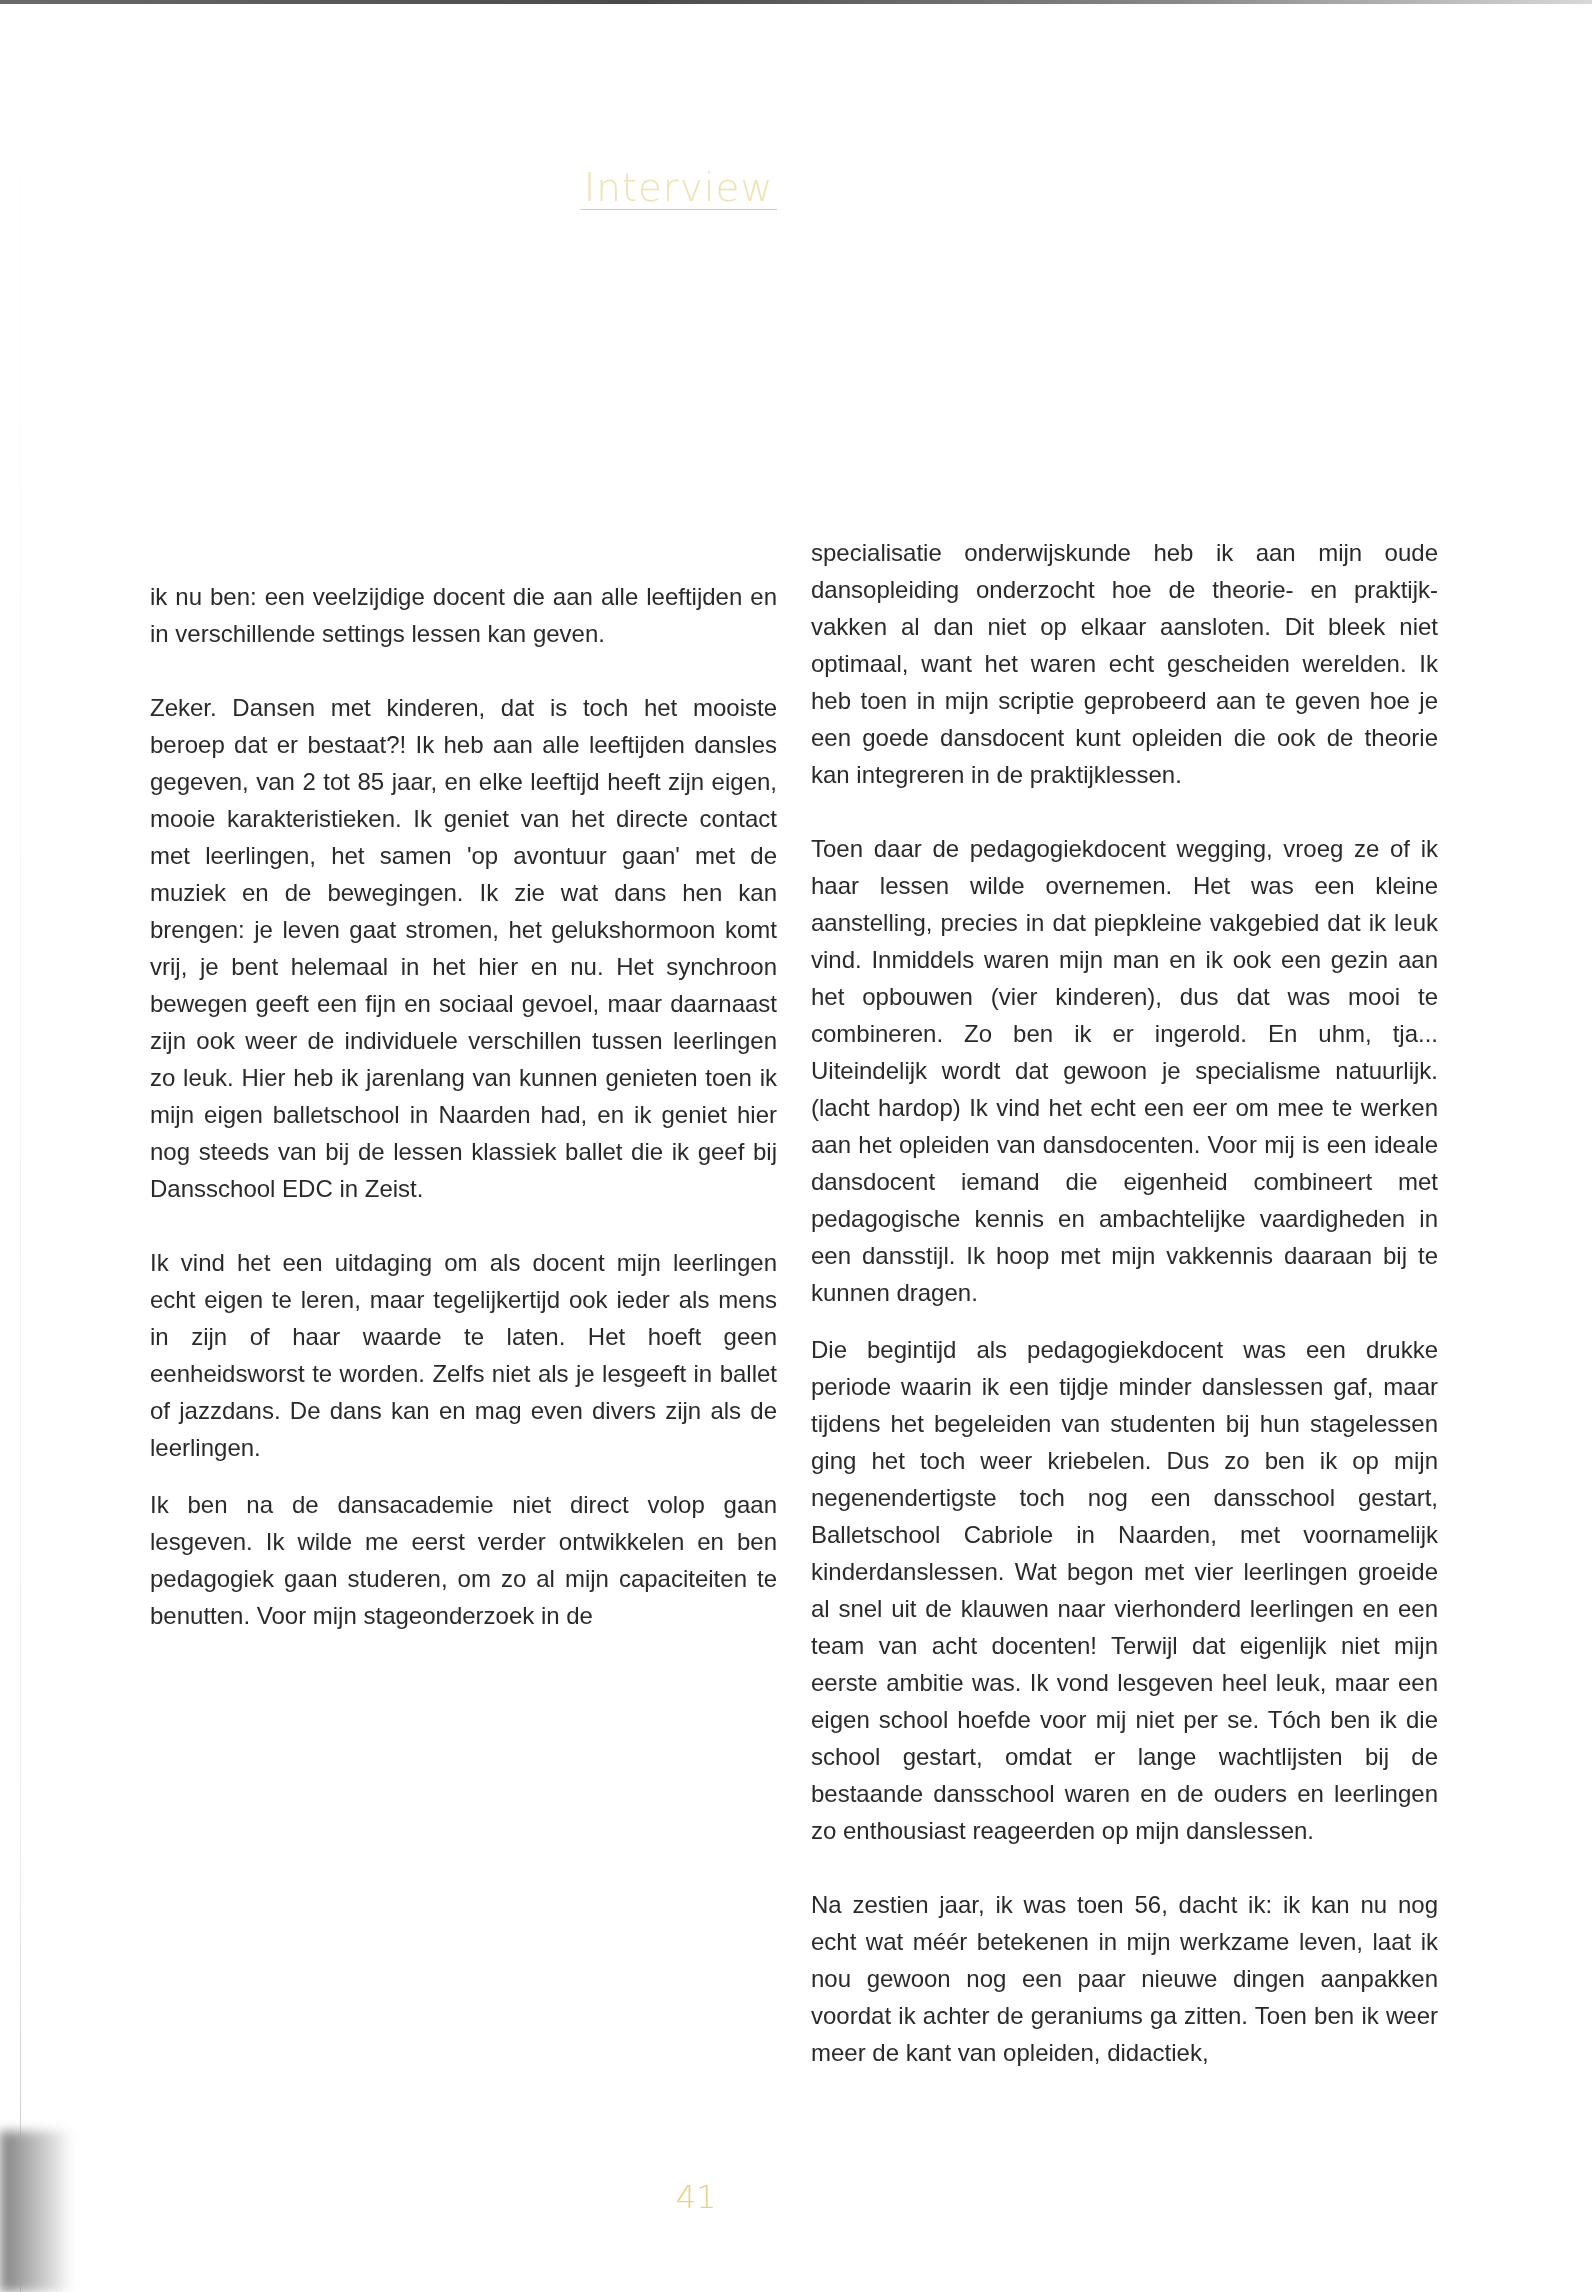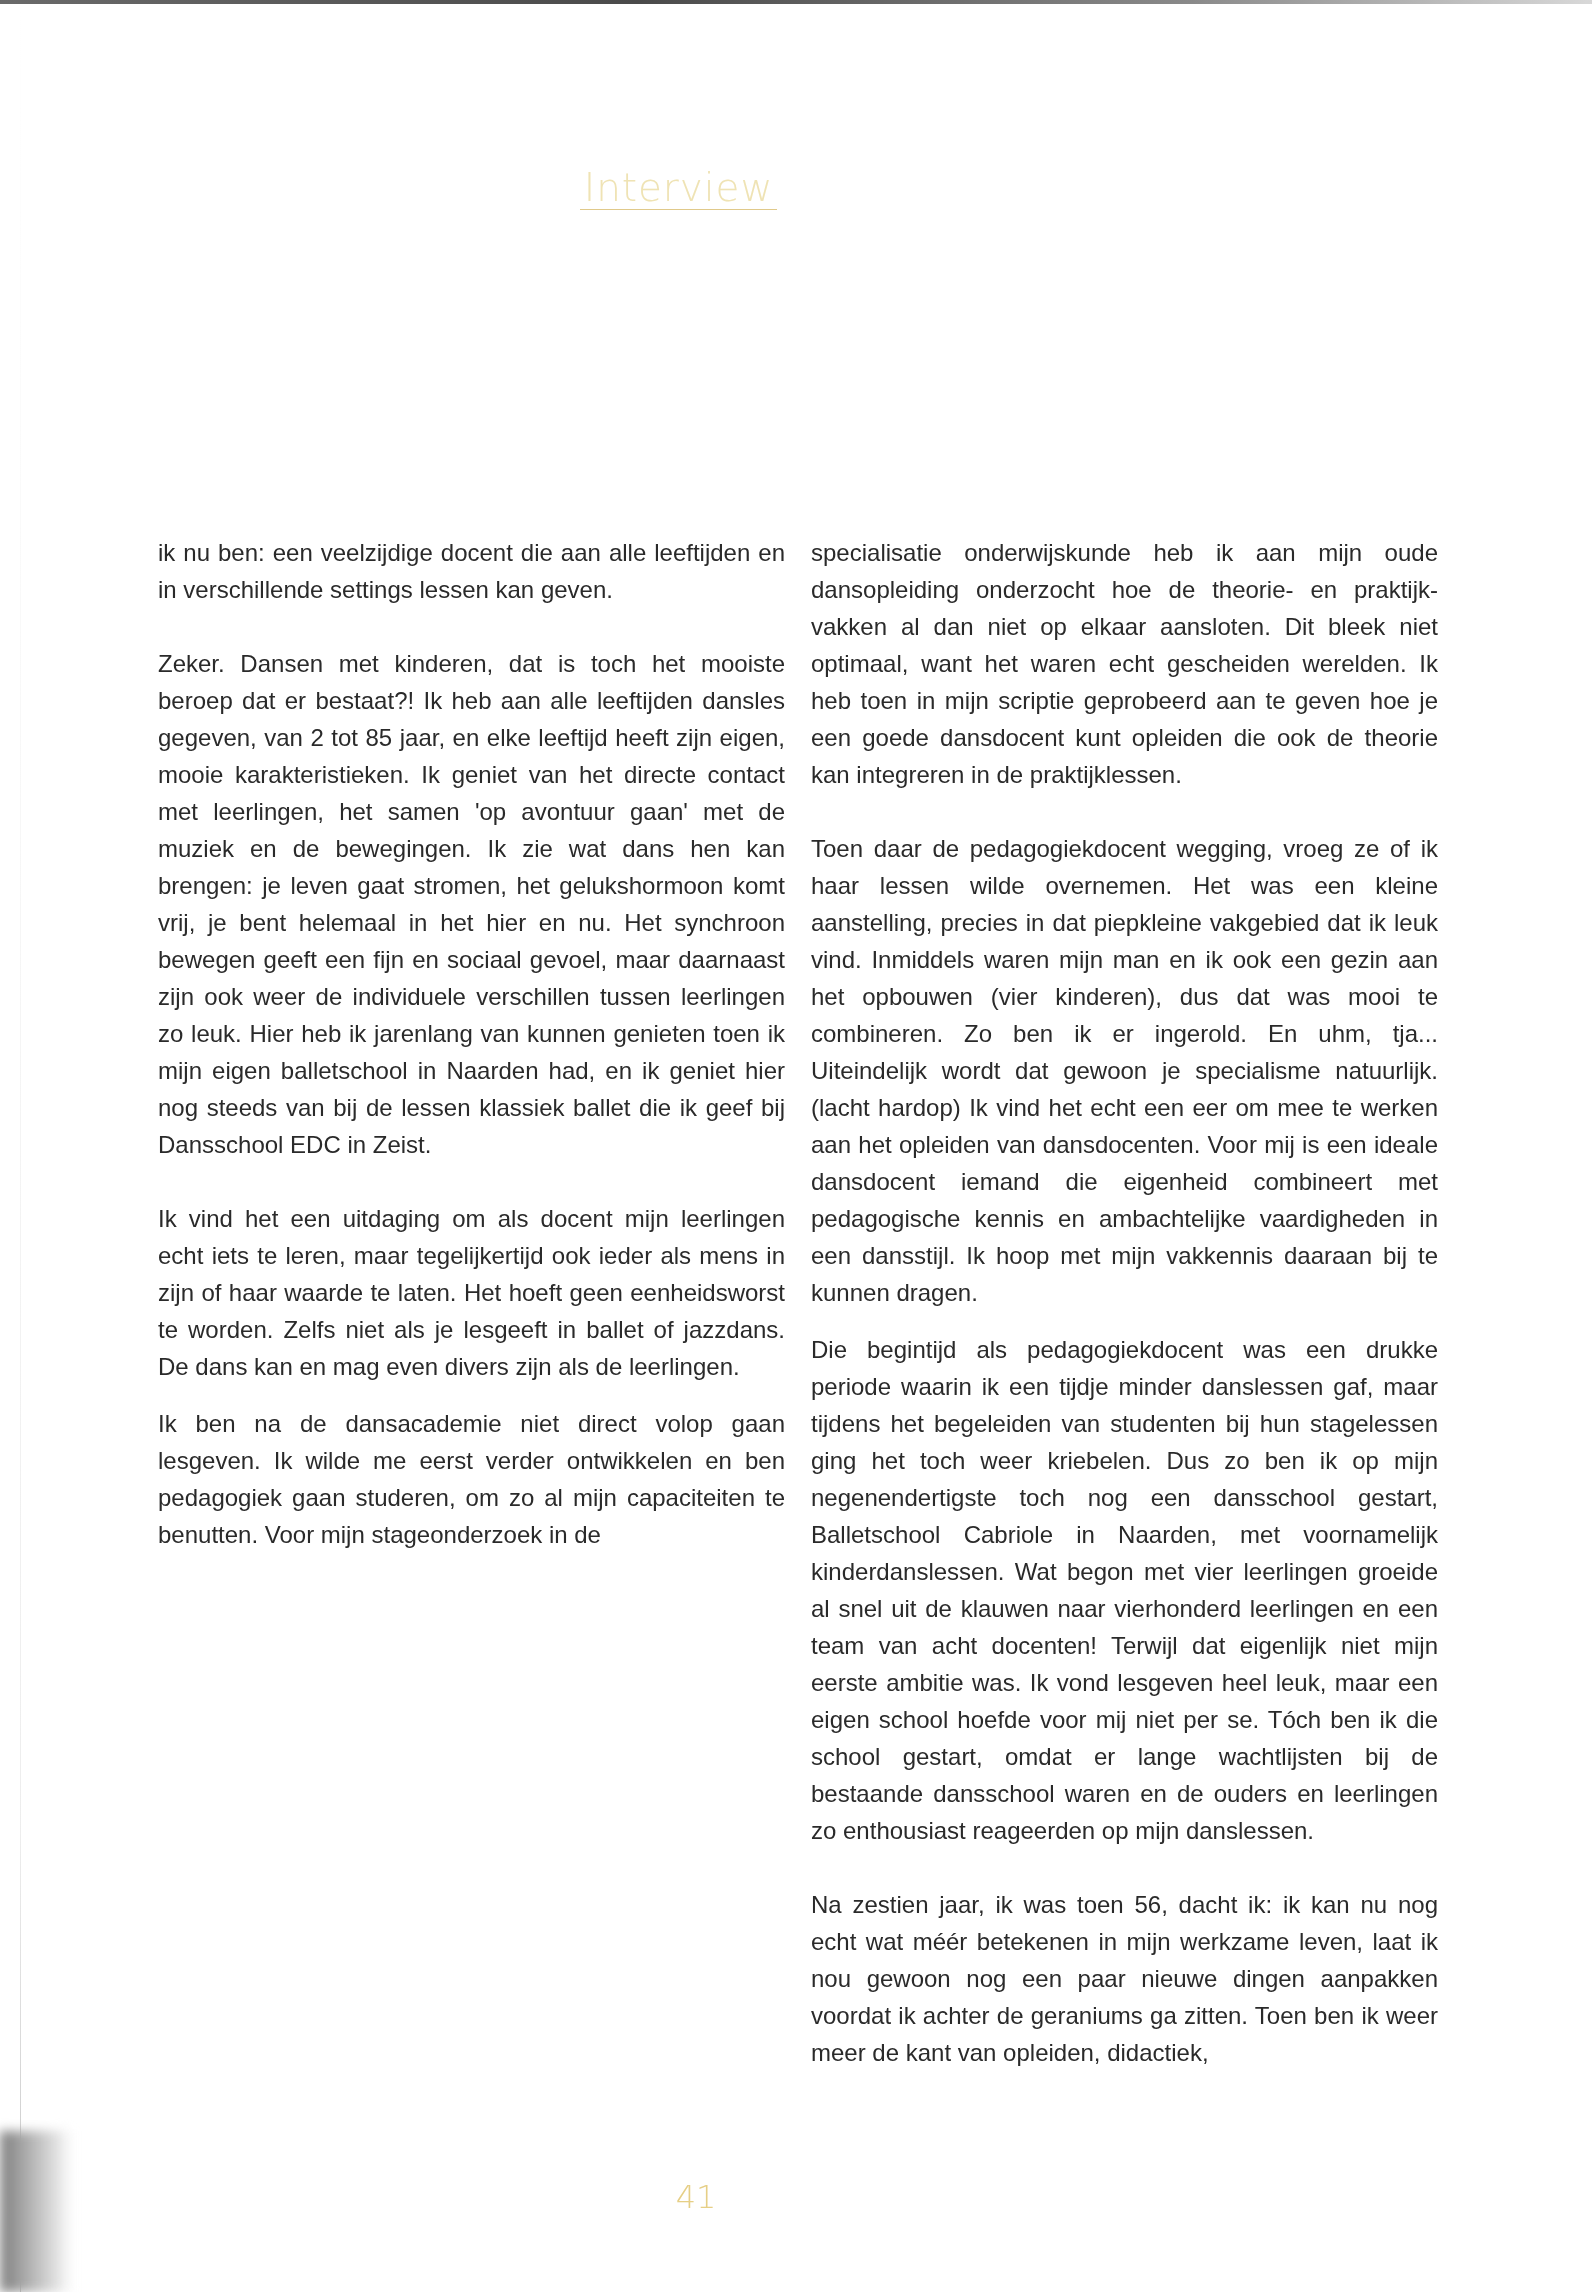--- a/index.html
+++ b/index.html
@@ -45,21 +45,21 @@
     border-bottom: 1.8px solid #e0c98a;
     padding: 0 3.6px 1.8px 3.6px;
     line-height: 1;
     font-family: "DejaVu Sans", sans-serif;
   }
 
   .col {
     position: absolute;
     top: 534px;
   }
-  .col-left  { left: 158px; width: 627px; }
+  .col-left  { left: 150px; width: 627px; margin-top: 44px; }
   .col-right { left: 811px; width: 627px; }
 
   .para {
     font-size: 24px;
     line-height: 37px;
     text-align: justify;
     margin: 0 0 37px 0;
     hyphens: manual;
   }
   .para.tight { margin-bottom: 19.7px; }
@@ -93,21 +93,21 @@
 <div class="binding-line"></div>
 <div class="binding-shadow"></div>
 
 <div class="section-label">
   <span>Interview</span>
 </div>
 
 <div class="col col-left">
   <p class="para">ik nu ben: een veelzijdige docent die aan alle leef­tijden en in verschillende settings lessen kan geven.</p>
   <p class="para">Zeker. Dansen met kinderen, dat is toch het mooiste beroep dat er bestaat?! Ik heb aan alle leeftijden dansles gegeven, van 2 tot 85 jaar, en elke leeftijd heeft zijn eigen, mooie karakteristieken. Ik geniet van het directe contact met leerlingen, het samen 'op avontuur gaan' met de muziek en de bewegingen. Ik zie wat dans hen kan brengen: je leven gaat stromen, het gelukshormoon komt vrij, je bent helemaal in het hier en nu. Het synchroon bewegen geeft een fijn en sociaal gevoel, maar daarnaast zijn ook weer de individuele verschillen tussen leerlingen zo leuk. Hier heb ik jarenlang van kunnen genieten toen ik mijn eigen balletschool in Naarden had, en ik geniet hier nog steeds van bij de lessen klassiek ballet die ik geef bij Dansschool EDC in Zeist.</p>
-  <p class="para tight">Ik vind het een uitdaging om als docent mijn leer­lingen echt iets te leren, maar tegelijkertijd ook ieder als mens in zijn of haar waarde te laten. Het hoeft geen eenheidsworst te worden. Zelfs niet als je les­geeft in ballet of jazzdans. De dans kan en mag even divers zijn als de leerlingen.</p>
+  <p class="para tight">Ik vind het een uitdaging om als docent mijn leer­lingen echt eigen te leren, maar tegelijkertijd ook ieder als mens in zijn of haar waarde te laten. Het hoeft geen eenheidsworst te worden. Zelfs niet als je les­geeft in ballet of jazzdans. De dans kan en mag even divers zijn als de leerlingen.</p>
   <p class="para">Ik ben na de dansacademie niet direct volop gaan lesgeven. Ik wilde me eerst verder ontwikkelen en ben pedagogiek gaan studeren, om zo al mijn capaci­teiten te benutten. Voor mijn stageonderzoek in de</p>
 </div>
 
 <div class="col col-right">
   <p class="para">specialisatie onderwijskunde heb ik aan mijn oude dansopleiding onderzocht hoe de theorie- en praktijk­vakken al dan niet op elkaar aansloten. Dit bleek niet optimaal, want het waren echt gescheiden werelden. Ik heb toen in mijn scriptie geprobeerd aan te geven hoe je een goede dansdocent kunt opleiden die ook de theorie kan integreren in de praktijklessen.</p>
   <p class="para tight">Toen daar de pedagogiekdocent wegging, vroeg ze of ik haar lessen wilde overnemen. Het was een kleine aanstelling, precies in dat piepkleine vakgebied dat ik leuk vind. Inmiddels waren mijn man en ik ook een gezin aan het opbouwen (vier kinderen), dus dat was mooi te combineren. Zo ben ik er ingerold. En uhm, tja... Uiteindelijk wordt dat gewoon je specialisme natuurlijk. (lacht hardop) Ik vind het echt een eer om mee te werken aan het opleiden van dansdocenten. Voor mij is een ideale dansdocent iemand die eigenheid combineert met pedagogische kennis en ambachtelijke vaardigheden in een dansstijl. Ik hoop met mijn vakkennis daaraan bij te kunnen dragen.</p>
   <p class="para">Die begintijd als pedagogiekdocent was een drukke periode waarin ik een tijdje minder danslessen gaf, maar tijdens het begeleiden van studenten bij hun stagelessen ging het toch weer kriebelen. Dus zo ben ik op mijn negenendertigste toch nog een dansschool gestart, Balletschool Cabriole in Naarden, met voornamelijk kinderdanslessen. Wat begon met vier leerlingen groeide al snel uit de klauwen naar vier­honderd leerlingen en een team van acht docenten! Terwijl dat eigenlijk niet mijn eerste ambitie was. Ik vond lesgeven heel leuk, maar een eigen school hoefde voor mij niet per se. Tóch ben ik die school gestart, omdat er lange wachtlijsten bij de bestaande dansschool waren en de ouders en leerlingen zo enthousiast reageerden op mijn danslessen.</p>
   <p class="para">Na zestien jaar, ik was toen 56, dacht ik: ik kan nu nog echt wat méér betekenen in mijn werkzame leven, laat ik nou gewoon nog een paar nieuwe dingen aan­pakken voordat ik achter de geraniums ga zitten. Toen ben ik weer meer de kant van opleiden, didactiek,</p>
 </div>
 

